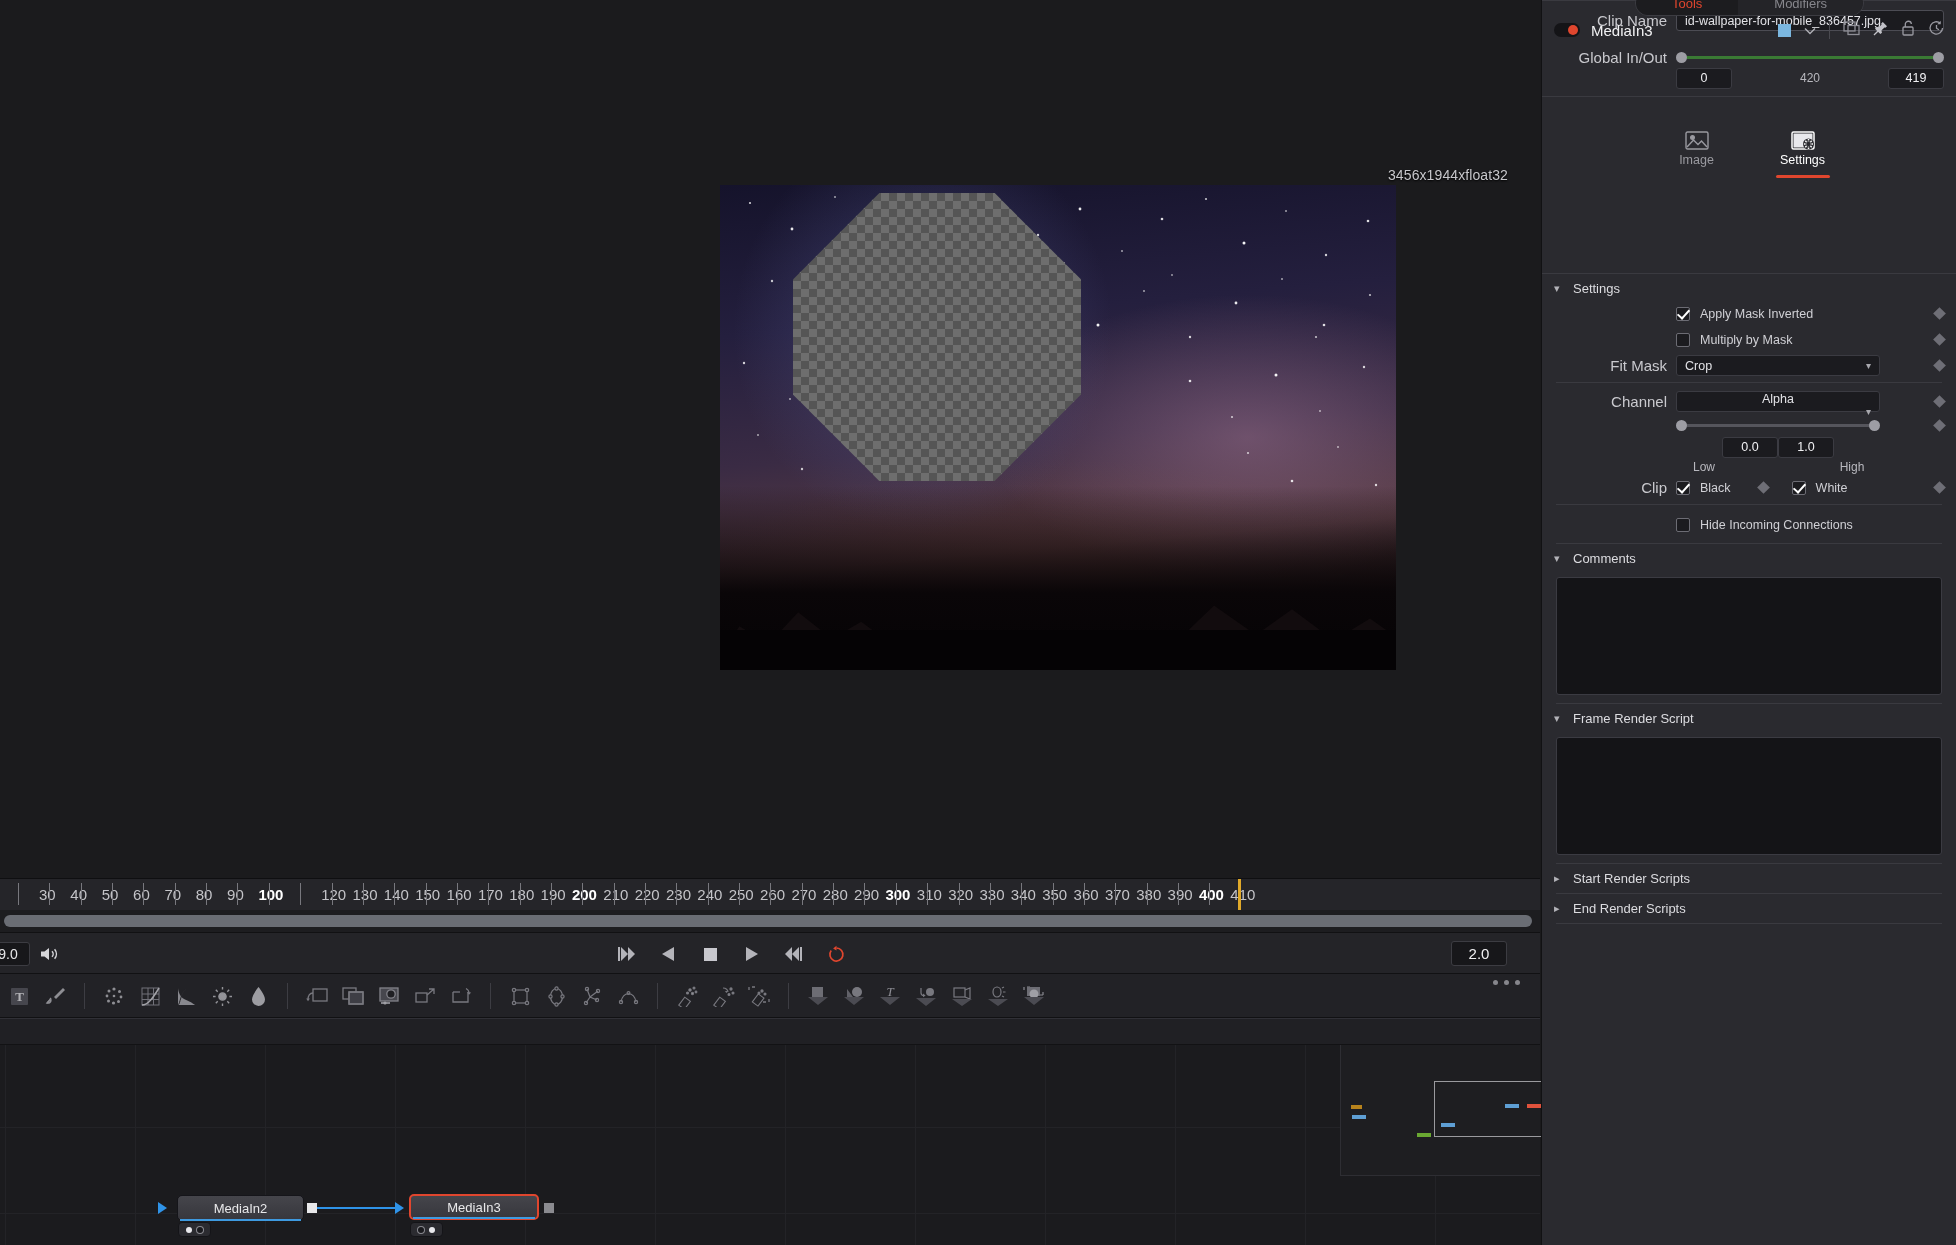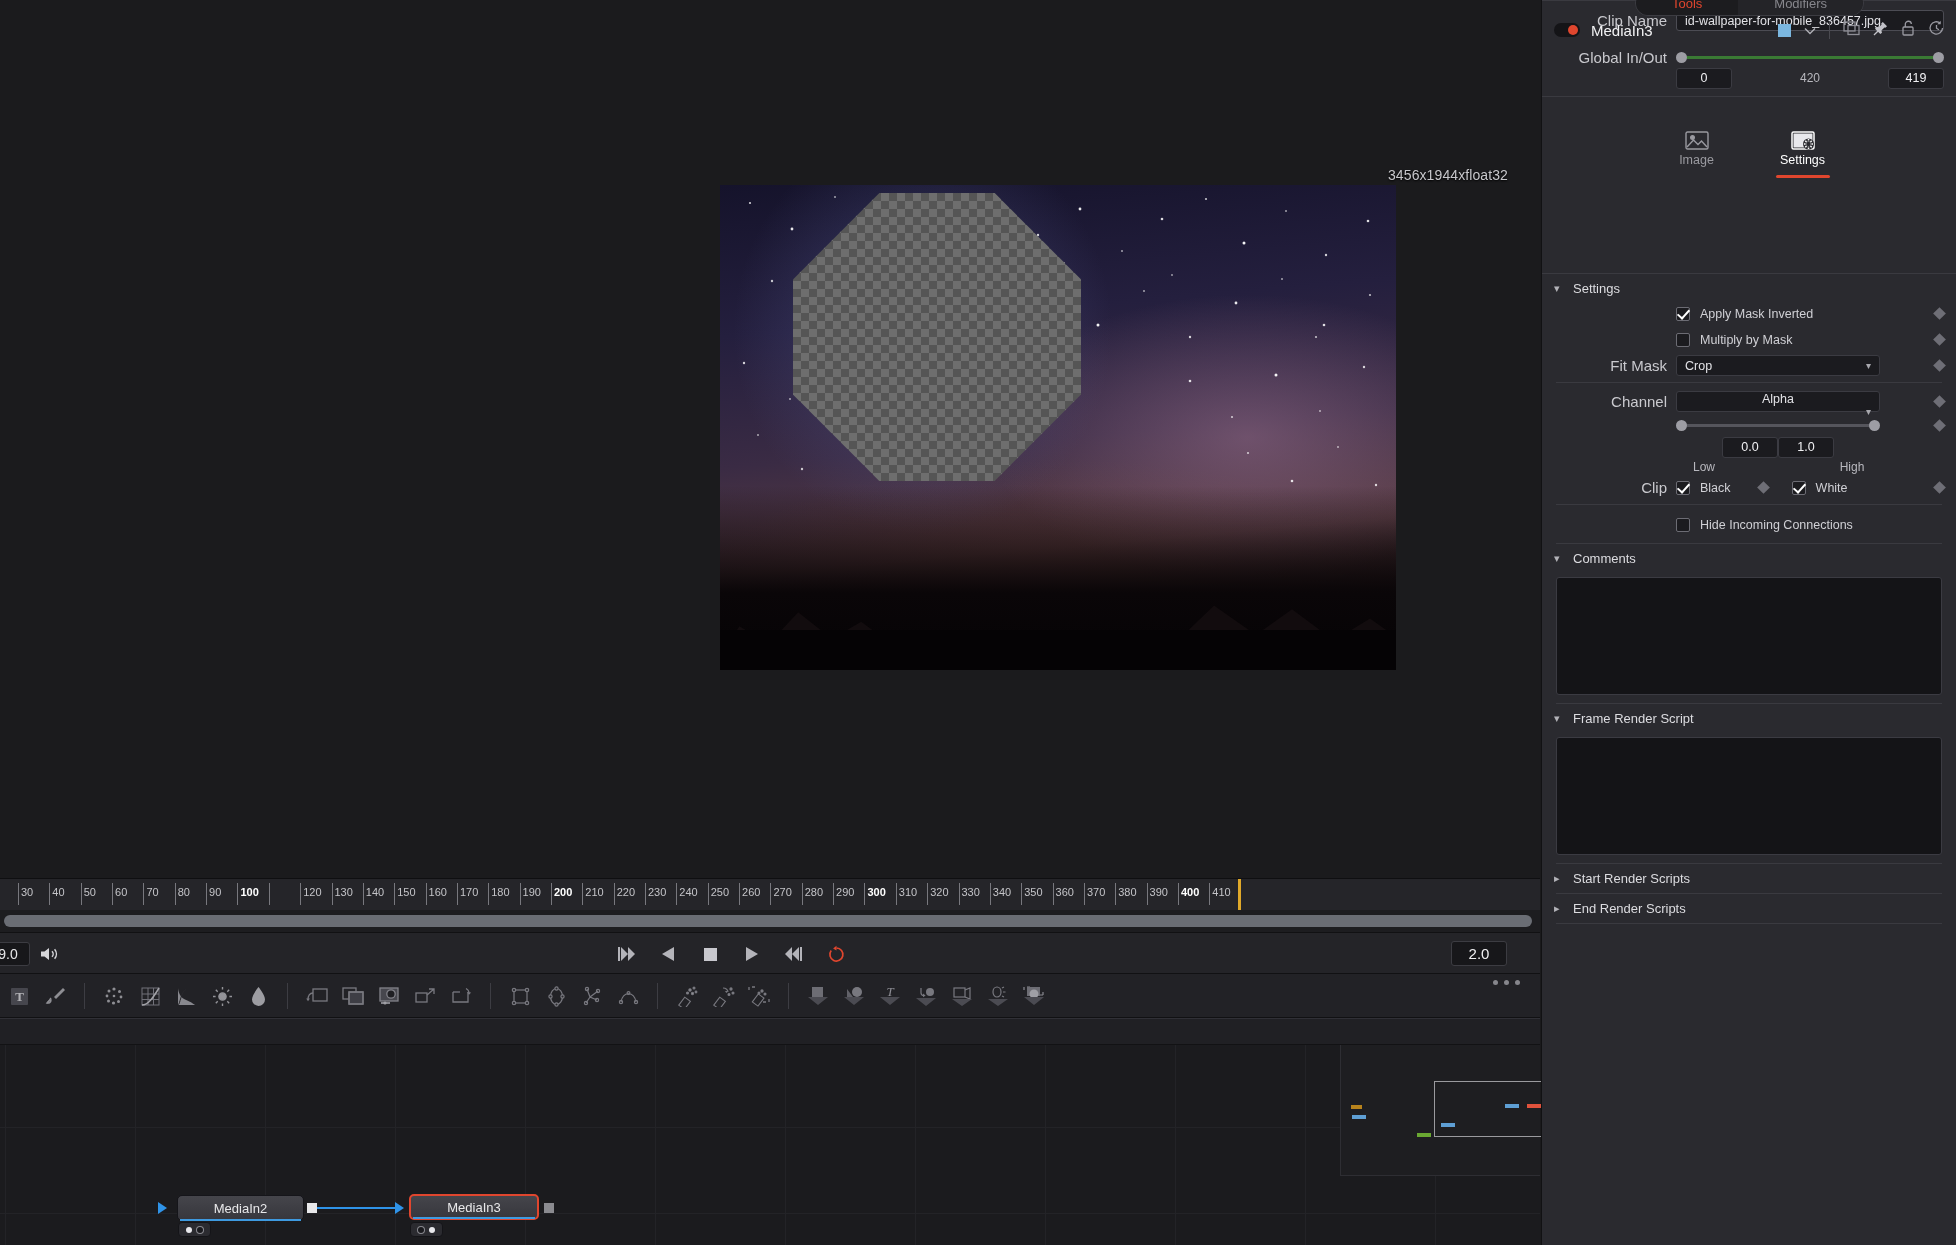--- a/index.html
+++ b/index.html
@@ -55,21 +55,21 @@
   }
   .sky-hole {
     position: absolute;
     clip-path: polygon(30% 0%, 70% 0%, 100% 30%, 100% 70%, 70% 100%, 30% 100%, 0% 70%, 0% 30%);
   }
 
   
   .ruler-wrap { position: absolute; left: 0; top: 878px; width: 1540px; height: 32px; background: #252529; border-top: 1px solid #0f0f11; }
   .ruler { position: relative; width: 100%; height: 100%; }
   .tick { position: absolute; top: 4px; width: 1px; height: 22px; background: #78787e; }
-  .tick-lbl { position: absolute; top: 7px; font-size: 11px; color: #c4c4c8; padding-left: 3px; }
+  .tick-lbl { position: absolute; top: 7px; font-size: 15px; color: #c4c4c8; padding-left: 21px; }
   .tick-lbl.bold { color: #fff; font-weight: bold; }
   .playhead { position: absolute; top: 0; width: 3px; height: 32px; background: #e0a92a; }
 
   
   .tl-scroll { position: absolute; left: 0; top: 910px; width: 1540px; height: 22px; background: #1d1d20; }
   .tl-scroll-thumb { position: absolute; left: 4px; top: 5px; width: 1528px; height: 12px; background: #6a6d74; border-radius: 6px; }
 
   
   .transport { position: absolute; left: 0; top: 932px; width: 1540px; height: 42px; background: #242428; border-top: 1px solid #111113; border-bottom: 1px solid #111113; }
   .tc-box {

